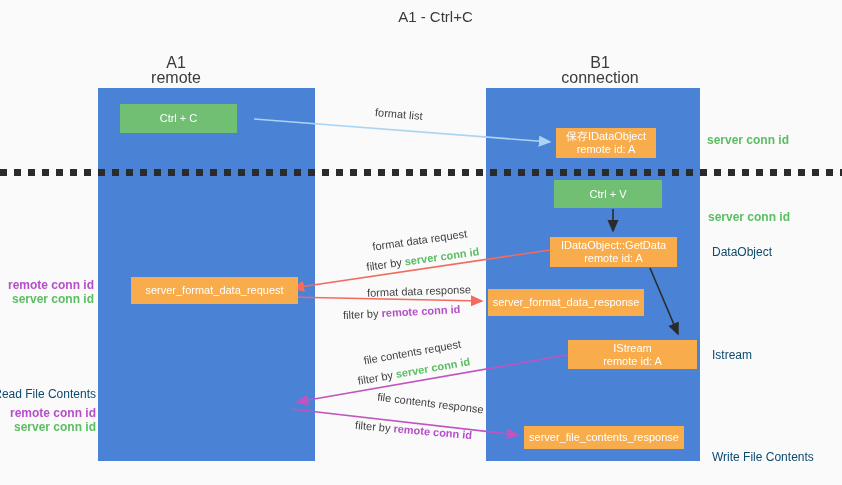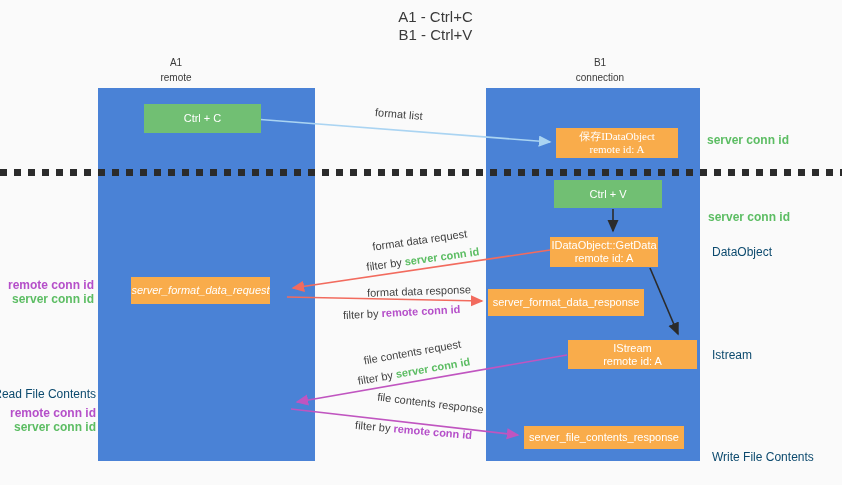--- a/index.html
+++ b/index.html
@@ -28,21 +28,21 @@
   .col {
     position: absolute;
     background: #4a82d6;
   }
   .col-left  { left: 98px;  top: 88px; width: 217px; height: 373px; }
   .col-right { left: 486px; top: 88px; width: 214px; height: 373px; }
   .col-header {
     position: absolute;
     text-align: center;
     color: #3a3a3a;
-    font-size: 10px;
+    font-size: 16px;
     line-height: 15px;
   }
   .hdr-left  { left: 116px; top: 55px; width: 120px; }
   .hdr-right { left: 540px; top: 55px; width: 120px; }
   
   .divider {
     position: absolute;
     left: 0; top: 169px;
     width: 842px; height: 7px;
     background: repeating-linear-gradient(90deg, #2b2b2b 0px, #2b2b2b 7px, transparent 7px, transparent 14px);
@@ -54,25 +54,25 @@
     flex-direction: column;
     align-items: center;
     justify-content: center;
     color: #ffffff;
     font-size: 11px;
     line-height: 13px;
     text-align: center;
   }
   .green  { background: #71bf73; }
   .orange { background: #f9ac4b; }
-  .n-ctrl-c       { left: 144px; top: 104px; width: 117px; height: 29px; }
-  .n-save-dobj    { left: 556px; top: 128px; width: 122px; height: 30px; font-family: Liberation Serif, serif; }
+  .n-ctrl-c       { left: 120px; top: 104px; width: 117px; height: 29px; }
+  .n-save-dobj    { left: 556px; top: 128px; width: 100px; height: 30px; }
   .n-ctrl-v       { left: 554px; top: 180px; width: 108px; height: 28px; }
-  .n-getdata      { left: 550px; top: 237px; width: 108px; height: 30px; }
-  .n-fmt-req      { left: 131px; top: 277px; width: 139px; height: 27px; font-style: italic; }
+  .n-getdata      { left: 550px; top: 237px; width: 127px; height: 30px; }
+  .n-fmt-req      { left: 131px; top: 277px; width: 167px; height: 27px; }
   .n-fmt-resp     { left: 488px; top: 289px; width: 156px; height: 27px; }
   .n-istream      { left: 568px; top: 340px; width: 129px; height: 29px; }
   .n-file-req     { left: 128px; top: 393px; width: 162px; height: 27px; }
   .n-file-resp    { left: 524px; top: 426px; width: 160px; height: 23px; }
   
   .lbl {
     position: absolute;
     font-size: 11px;
     color: #3f3f3f;
     white-space: nowrap;
@@ -115,21 +115,20 @@
     pointer-events: none;
   }
 </style>
 </head>
 <body>
 
 <div class="canvas">
 
   <div class="title">
     <div>A1 - Ctrl+C</div>
-    <div>B1 - Ctrl+V</div>
   </div>
 
   <div class="col-header hdr-left">
     <div>A1</div>
     <div>remote</div>
   </div>
   <div class="col-header hdr-right">
     <div>B1</div>
     <div>connection</div>
   </div>

